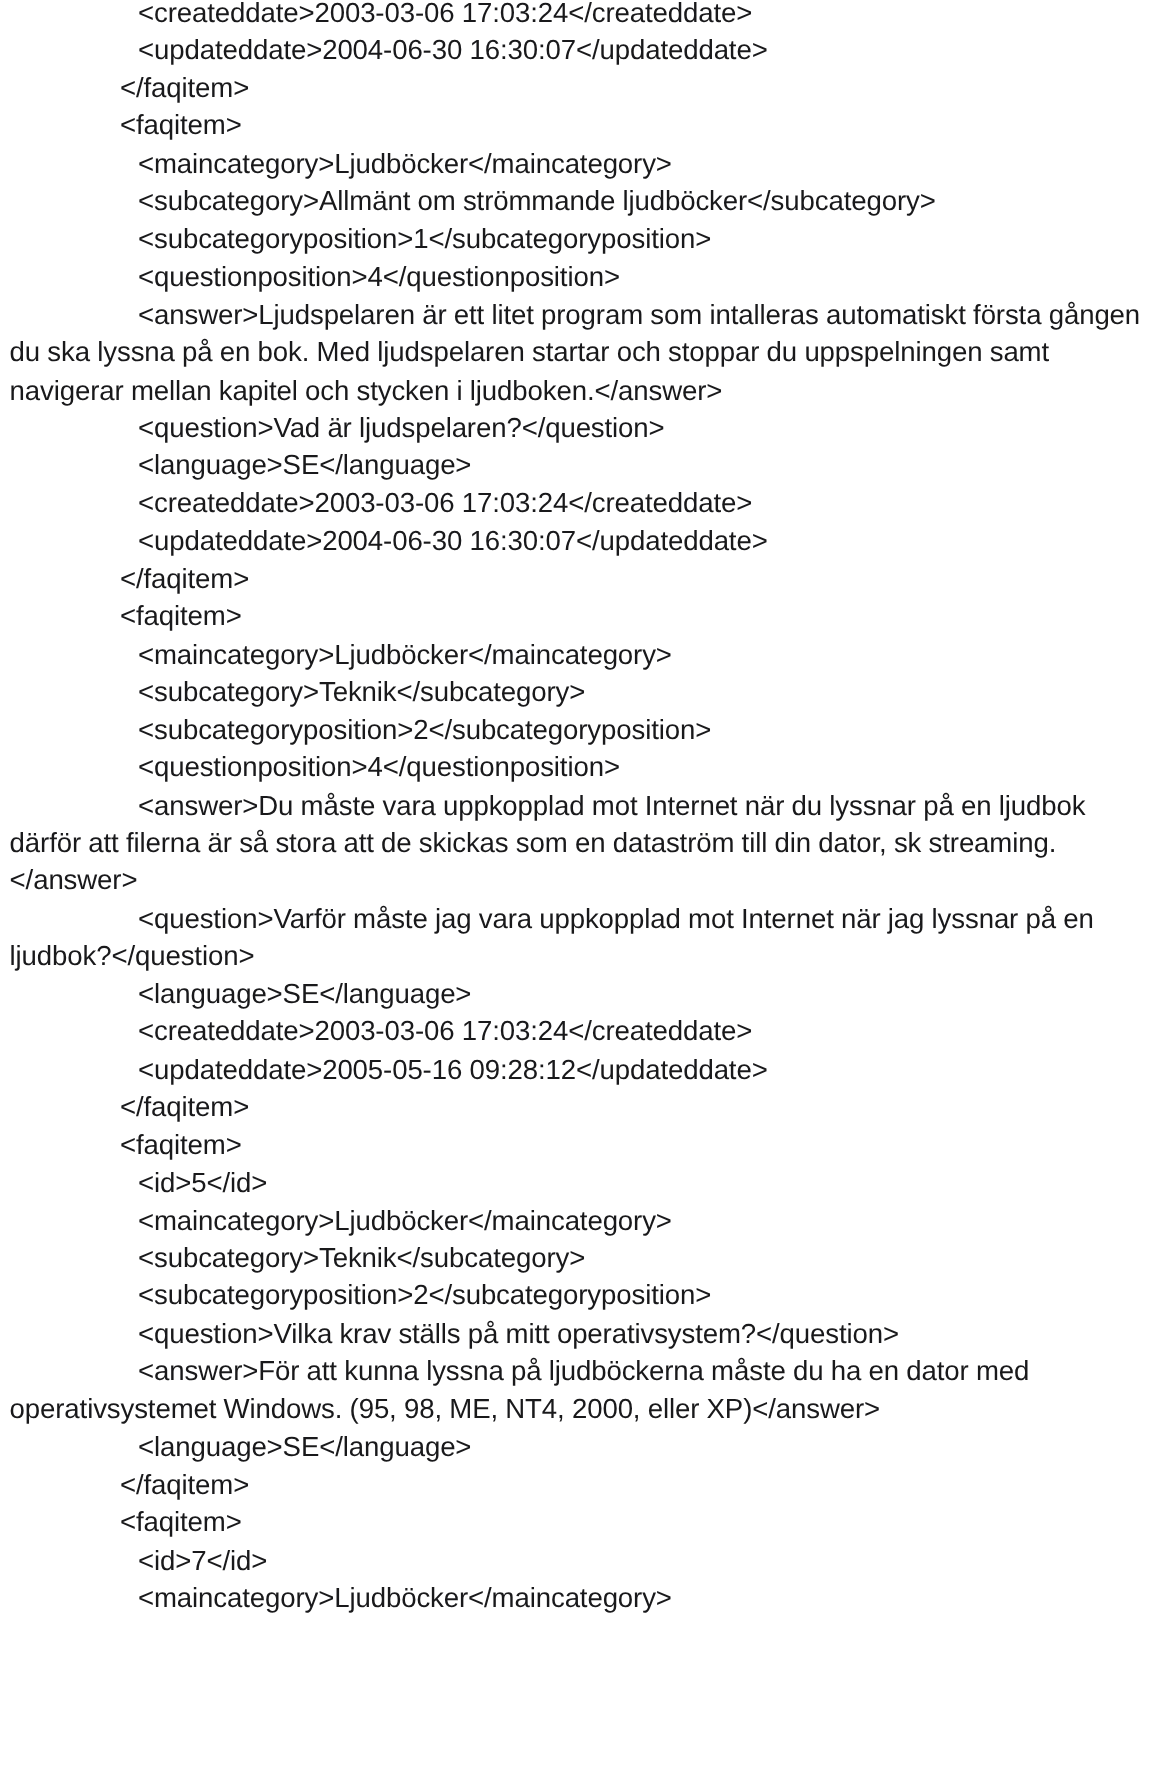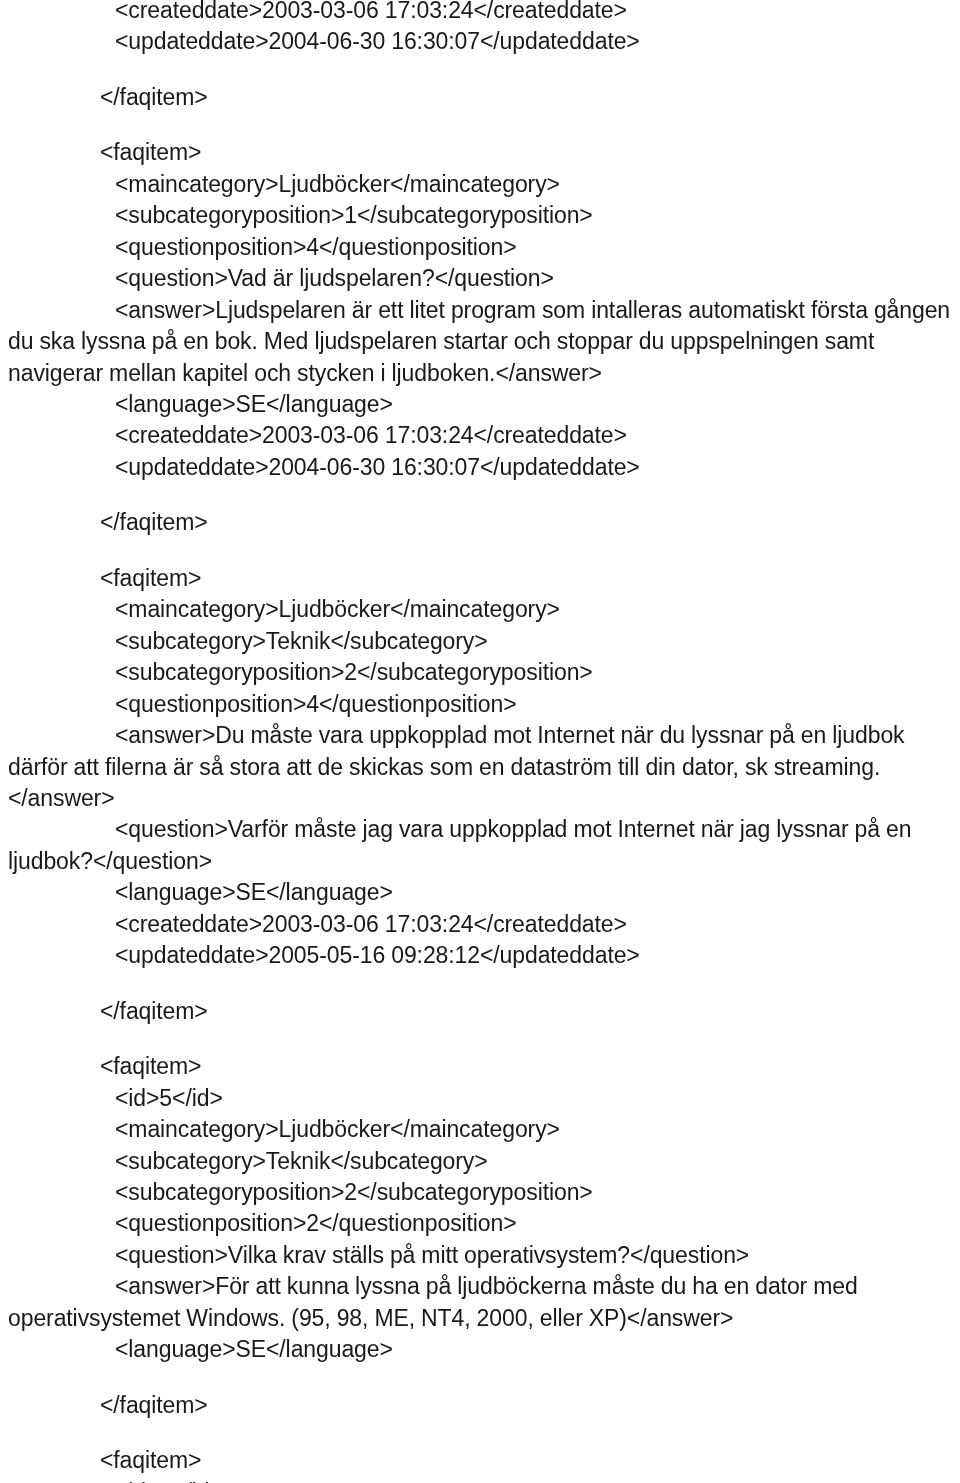--- a/index.html
+++ b/index.html
@@ -30,57 +30,57 @@
     margin-top: -5px;
   }
   .xline {
     white-space: pre-wrap;
     overflow-wrap: break-word;
     text-indent: 0;
     margin: 0;
     padding: 0;
   }
   
-  .lvl1 { padding-left: 0; text-indent: 92px; margin-top: 24px; }
+  .lvl1 { padding-left: 0; text-indent: 92px; }
   .lvl2 { padding-left: 0; text-indent: 107px; }
 </style>
 </head>
 <body>
 
 <div id="xml-dump" style="background: rgb(255, 255, 255); color: rgb(25, 25, 27);">
     <div class="xline lvl2">&lt;createddate&gt;2003-03-06 17:03:24&lt;/createddate&gt;</div>
     <div class="xline lvl2">&lt;updateddate&gt;2004-06-30 16:30:07&lt;/updateddate&gt;</div>
     <div class="xline lvl1">&lt;/faqitem&gt;</div>
     <div class="xline lvl1">&lt;faqitem&gt;</div>
     <div class="xline lvl2">&lt;maincategory&gt;Ljudböcker&lt;/maincategory&gt;</div>
+    <div class="xline lvl2">&lt;subcategory&gt;Allmänt om strömmande ljudböcker&lt;/subcategory&gt;</div>
     <div class="xline lvl2">&lt;subcategoryposition&gt;1&lt;/subcategoryposition&gt;</div>
     <div class="xline lvl2">&lt;questionposition&gt;4&lt;/questionposition&gt;</div>
+    <div class="xline lvl2">&lt;answer&gt;Ljudspelaren är ett litet program som intalleras automatiskt första gången du ska lyssna på en bok. Med ljudspelaren startar och stoppar du uppspelningen samt navigerar mellan kapitel och stycken i ljudboken.&lt;/answer&gt;</div>
     <div class="xline lvl2">&lt;question&gt;Vad är ljudspelaren?&lt;/question&gt;</div>
-    <div class="xline lvl2">&lt;answer&gt;Ljudspelaren är ett litet program som intalleras automatiskt första gången du ska lyssna på en bok. Med ljudspelaren startar och stoppar du uppspelningen samt navigerar mellan kapitel och stycken i ljudboken.&lt;/answer&gt;</div>
     <div class="xline lvl2">&lt;language&gt;SE&lt;/language&gt;</div>
     <div class="xline lvl2">&lt;createddate&gt;2003-03-06 17:03:24&lt;/createddate&gt;</div>
     <div class="xline lvl2">&lt;updateddate&gt;2004-06-30 16:30:07&lt;/updateddate&gt;</div>
     <div class="xline lvl1">&lt;/faqitem&gt;</div>
     <div class="xline lvl1">&lt;faqitem&gt;</div>
     <div class="xline lvl2">&lt;maincategory&gt;Ljudböcker&lt;/maincategory&gt;</div>
     <div class="xline lvl2">&lt;subcategory&gt;Teknik&lt;/subcategory&gt;</div>
     <div class="xline lvl2">&lt;subcategoryposition&gt;2&lt;/subcategoryposition&gt;</div>
     <div class="xline lvl2">&lt;questionposition&gt;4&lt;/questionposition&gt;</div>
     <div class="xline lvl2">&lt;answer&gt;Du måste vara uppkopplad mot Internet när du lyssnar på en ljudbok därför att filerna är så stora att de skickas som en dataström till din dator, sk streaming.&lt;/answer&gt;</div>
     <div class="xline lvl2">&lt;question&gt;Varför måste jag vara uppkopplad mot Internet när jag lyssnar på en ljudbok?&lt;/question&gt;</div>
     <div class="xline lvl2">&lt;language&gt;SE&lt;/language&gt;</div>
     <div class="xline lvl2">&lt;createddate&gt;2003-03-06 17:03:24&lt;/createddate&gt;</div>
     <div class="xline lvl2">&lt;updateddate&gt;2005-05-16 09:28:12&lt;/updateddate&gt;</div>
     <div class="xline lvl1">&lt;/faqitem&gt;</div>
     <div class="xline lvl1">&lt;faqitem&gt;</div>
     <div class="xline lvl2">&lt;id&gt;5&lt;/id&gt;</div>
     <div class="xline lvl2">&lt;maincategory&gt;Ljudböcker&lt;/maincategory&gt;</div>
     <div class="xline lvl2">&lt;subcategory&gt;Teknik&lt;/subcategory&gt;</div>
     <div class="xline lvl2">&lt;subcategoryposition&gt;2&lt;/subcategoryposition&gt;</div>
-    <div class="xline lvl2">&lt;questionposition&gt;2&lt;/questionposition&gt;</div>
     <div class="xline lvl2">&lt;question&gt;Vilka krav ställs på mitt operativsystem?&lt;/question&gt;</div>
     <div class="xline lvl2">&lt;answer&gt;För att kunna lyssna på ljudböckerna måste du ha en dator med operativsystemet Windows. (95, 98, ME, NT4, 2000, eller XP)&lt;/answer&gt;</div>
     <div class="xline lvl2">&lt;language&gt;SE&lt;/language&gt;</div>
     <div class="xline lvl1">&lt;/faqitem&gt;</div>
     <div class="xline lvl1">&lt;faqitem&gt;</div>
     <div class="xline lvl2">&lt;id&gt;7&lt;/id&gt;</div>
     <div class="xline lvl2">&lt;maincategory&gt;Ljudböcker&lt;/maincategory&gt;</div>
   </div>
 
 </body></html>

